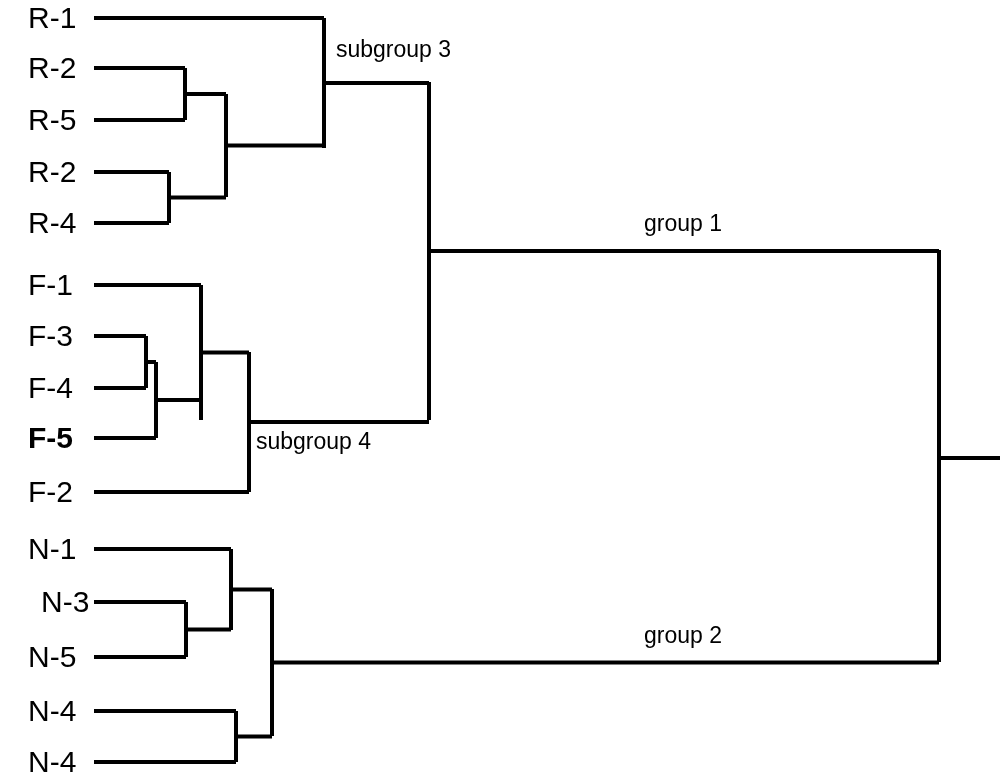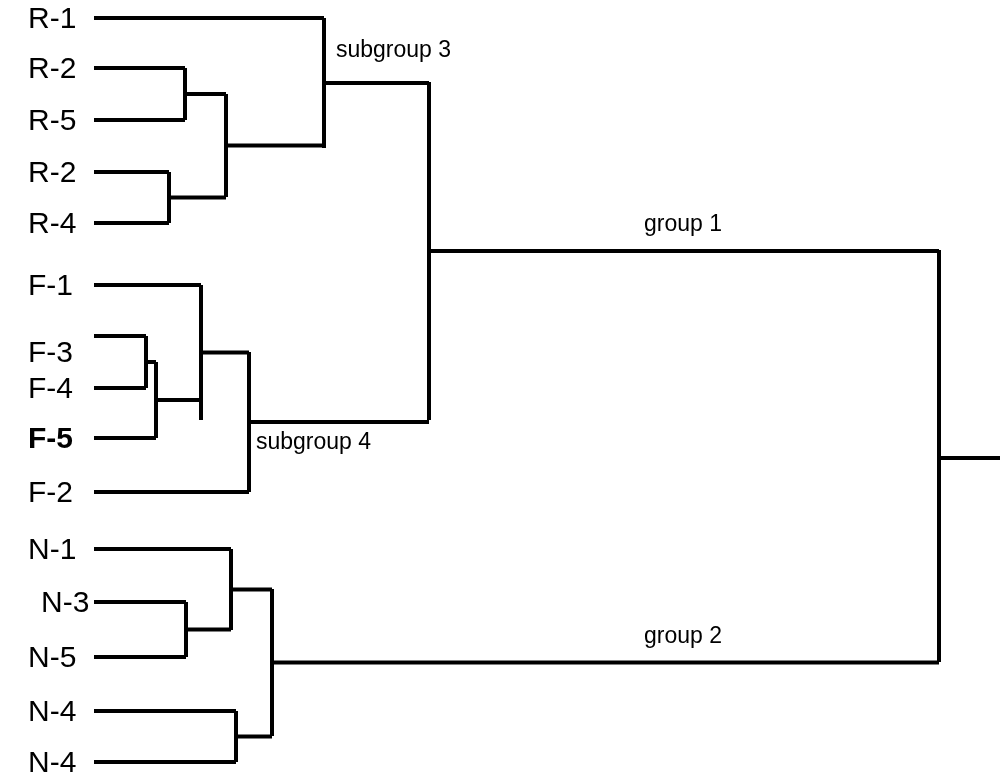--- a/index.html
+++ b/index.html
@@ -97,21 +97,21 @@
         <path d="M 915 458 H 1000"></path>
       </g>
   </svg>
 
   <div class="leaf-label" style="left:4px; top:18px;">R-1</div>
   <div class="leaf-label" style="left:4px; top:68px;">R-2</div>
   <div class="leaf-label" style="left:4px; top:120px;text-align:center;">R-5</div>
   <div class="leaf-label" style="left:4px; top:172px;">R-2</div>
   <div class="leaf-label" style="left:4px; top:223px;">R-4</div>
   <div class="leaf-label" style="left:4px; top:285px;">F-1</div>
-  <div class="leaf-label" style="left:4px; top:352px;">F-3</div>
+  <div class="leaf-label" style="left:4px; top:336px;">F-3</div>
   <div class="leaf-label" style="left:4px; top:388px;">F-4</div>
   <div class="leaf-label" style="left:4px; top:438px;font-weight:bold;">F-5</div>
   <div class="leaf-label" style="left:4px; top:492px;">F-2</div>
   <div class="leaf-label" style="left:4px; top:549px;">N-1</div>
   <div class="leaf-label" style="left:17px; top:602px;">N-3</div>
   <div class="leaf-label" style="left:4px; top:657px;">N-5</div>
   <div class="leaf-label" style="left:4px; top:711px;">N-4</div>
   <div class="leaf-label" style="left:4px; top:762px;">N-4</div>
 
   <div class="cluster-label" style="left:312px; top:38px;">subgroup 3</div>

